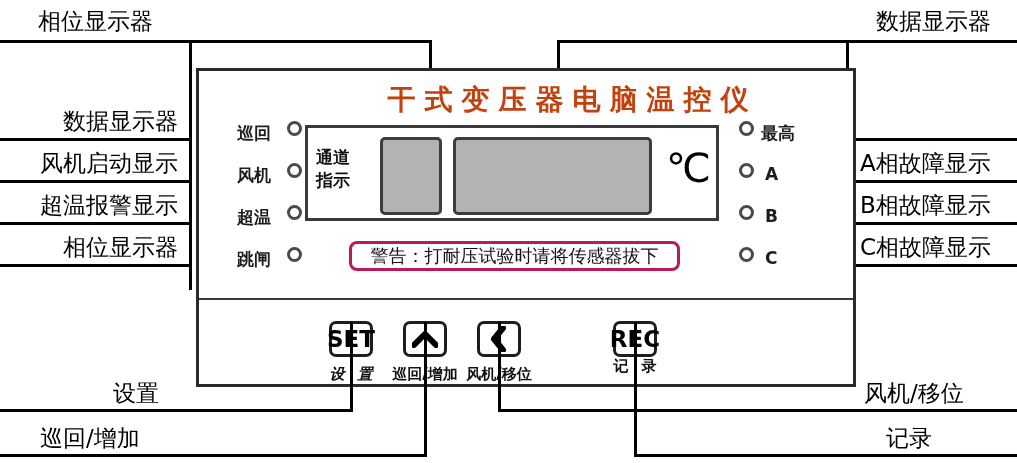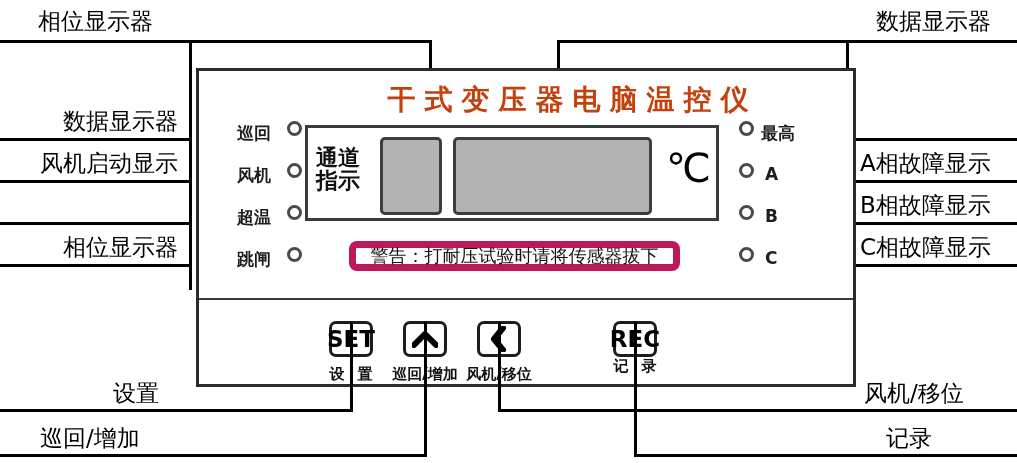--- a/index.html
+++ b/index.html
@@ -59,38 +59,38 @@
     border:3px solid #4a4a4a;box-sizing:border-box;background:#fff;
   }
 
   
   #bezel{
     position:absolute;left:106px;top:54px;width:414px;height:96px;
     border:3px solid #3a3a3a;box-sizing:border-box;background:#fff;
   }
   #chan-label{
     position:absolute;left:8px;top:18px;
-    font-size:22px;font-weight:700;line-height:23px;color:#111;
+    font-size:17px;font-weight:700;line-height:23px;color:#111;
     white-space:nowrap;
   }
   .screen{
     position:absolute;background:#b3b3b3;border:3px solid #3d3d3d;
     box-sizing:border-box;border-radius:5px;
   }
   #screen-phase{left:72px;top:9px;width:62px;height:78px;}
   #screen-data{left:145px;top:9px;width:199px;height:78px;}
   #degc{
     position:absolute;left:358px;top:18px;
     font-size:40px;line-height:44px;color:#000;font-weight:400;
   }
 
   
   #warnbox{
     position:absolute;left:150px;top:170px;width:331px;height:30px;
-    border:7px solid #be185d;border-radius:8px;box-sizing:border-box;
+    border:3px solid #be185d;border-radius:8px;box-sizing:border-box;
     display:flex;align-items:center;justify-content:center;
     font-size:18px;font-weight:500;color:#111;white-space:nowrap;
     background:#fff;
   }
 
   
   .btn{
     position:absolute;width:44px;height:36px;
     border:3px solid #1d1d1d;border-radius:7px;box-sizing:border-box;
     background:#fff;
@@ -119,20 +119,21 @@
   <div class="anno right-al" style="right:26px;top:8px;">数据显示器</div>
   <div class="hline" style="left:557px;top:40px;width:460px;"></div>
   <div class="vline" style="left:557px;top:40px;height:98px;"></div>
 
   <div class="anno right-al" style="left:0px;top:108px;width:178px;">数据显示器</div>
   <div class="hline" style="left:0px;top:138px;width:192px;"></div>
 
   <div class="anno right-al" style="left:0px;top:150px;width:178px;">风机启动显示</div>
   <div class="hline" style="left:0px;top:180px;width:192px;"></div>
 
+  <div class="anno right-al" style="left:0px;top:192px;width:178px;">超温报警显示</div>
   <div class="hline" style="left:0px;top:222px;width:192px;"></div>
 
   <div class="anno right-al" style="left:0px;top:234px;width:178px;">相位显示器</div>
   <div class="hline" style="left:0px;top:264px;width:192px;"></div>
 
   <div class="vline" style="left:189px;top:40px;height:250px;"></div>
 
   <div class="hline" style="left:846px;top:138px;width:171px;"></div>
 
   <div class="anno" style="left:860px;top:150px;">A相故障显示</div>
@@ -200,21 +201,21 @@
 
     <div id="warnbox">
       <span>警告：打耐压试验时请将传感器拔下</span>
     </div>
 
     <div id="divider"></div>
 
     <div class="btn" style="left:130px;top:250px;">
       <span>SET</span>
     </div>
-    <div class="btn-cap sp" style="left:97px;top:294px;">设 置</div>
+    <div class="btn-cap sp" style="left:97px;top:294px;font-style:italic;">设 置</div>
 
     <div class="btn glyph chev-up" style="left:204px;top:250px;">
       <svg width="26" height="18" viewBox="0 0 26 18">
         <path d="M2,15 L13,4 L24,15" stroke="#000" stroke-width="6" fill="none" stroke-linecap="round" stroke-linejoin="round"></path>
       </svg>
     </div>
     <div class="btn-cap" style="left:171px;top:294px;">巡回/增加</div>
 
     <div class="btn glyph chev-left" style="left:278px;top:250px;">
       <svg width="18" height="26" viewBox="0 0 18 26">

